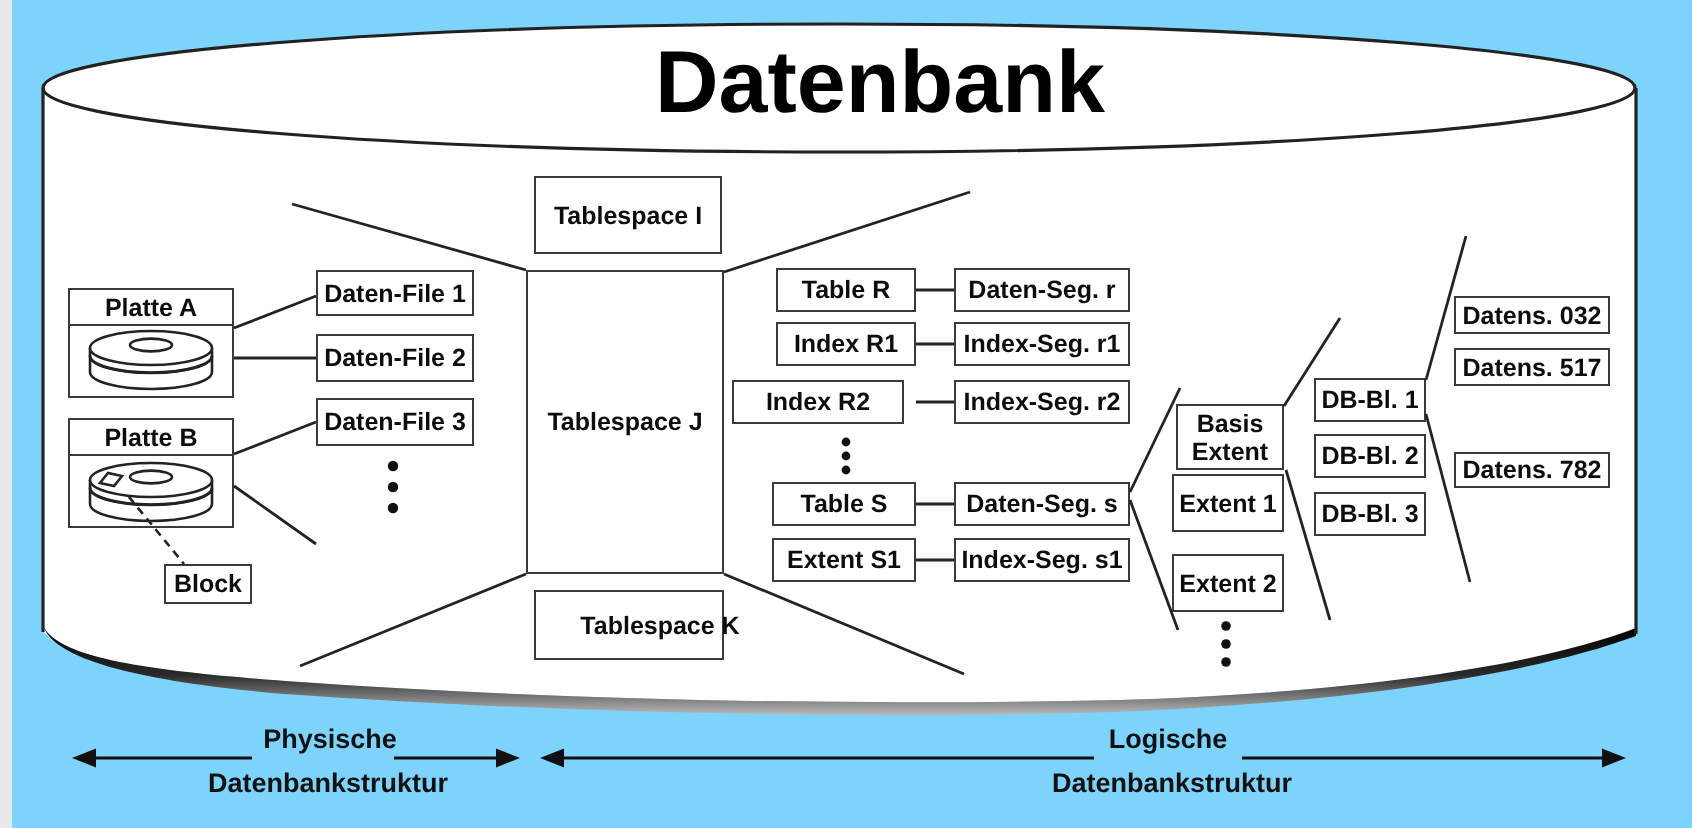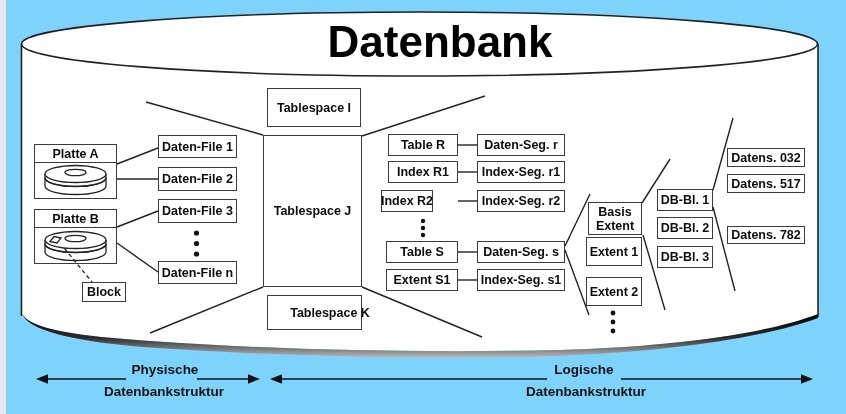--- a/index.html
+++ b/index.html
@@ -57,31 +57,30 @@
   <div class="box disk-box" style="left:34px;top:209px;width:83px;height:55px;">
     <div class="hdr">
         <span>Platte B</span>
       </div>
   </div>
   <div class="box" style="left:82px;top:282px;width:44px;height:20px;">Block</div>
 
   <div class="box" style="left:158px;top:135px;width:79px;height:23px;">Daten-File 1</div>
   <div class="box" style="left:158px;top:167px;width:79px;height:24px;">Daten-File 2</div>
   <div class="box" style="left:158px;top:199px;width:79px;height:24px;">Daten-File 3</div>
-  <div class="box" style="left:158px;top:261px;width:79px;height:23px;">Daten-File n</div>
 
   <div class="box" style="left:267px;top:88px;width:94px;height:39px;">Tablespace I</div>
   <div class="box" style="left:263px;top:135px;width:99px;height:152px;">Tablespace J</div>
   <div class="box" style="left:267px;top:295px;width:95px;height:35px;padding-left:31px;">Tablespace K</div>
 
   <div class="box" style="left:388px;top:134px;width:70px;height:22px;">Table R</div>
   <div class="box" style="left:477px;top:134px;width:88px;height:22px;">Daten-Seg. r</div>
   <div class="box" style="left:388px;top:161px;width:70px;height:22px;">Index R1</div>
   <div class="box" style="left:477px;top:161px;width:88px;height:22px;">Index-Seg. r1</div>
-  <div class="box" style="left:381px;top:190px;width:52px;height:22px;">Index R2</div>
+  <div class="box" style="left:366px;top:190px;width:86px;height:22px;">Index R2</div>
   <div class="box" style="left:477px;top:190px;width:88px;height:22px;">Index-Seg. r2</div>
   <div class="box" style="left:386px;top:241px;width:72px;height:22px;">Table S</div>
   <div class="box" style="left:477px;top:241px;width:88px;height:22px;">Daten-Seg. s</div>
   <div class="box" style="left:386px;top:269px;width:72px;height:22px;">Extent S1</div>
   <div class="box" style="left:477px;top:269px;width:88px;height:22px;">Index-Seg. s1</div>
 
   <div class="box wrap" style="left:588px;top:202px;width:54px;height:33px;">Basis Extent</div>
   <div class="box" style="left:586px;top:237px;width:56px;height:29px;">Extent 1</div>
   <div class="box" style="left:586px;top:277px;width:56px;height:29px;">Extent 2</div>
 

